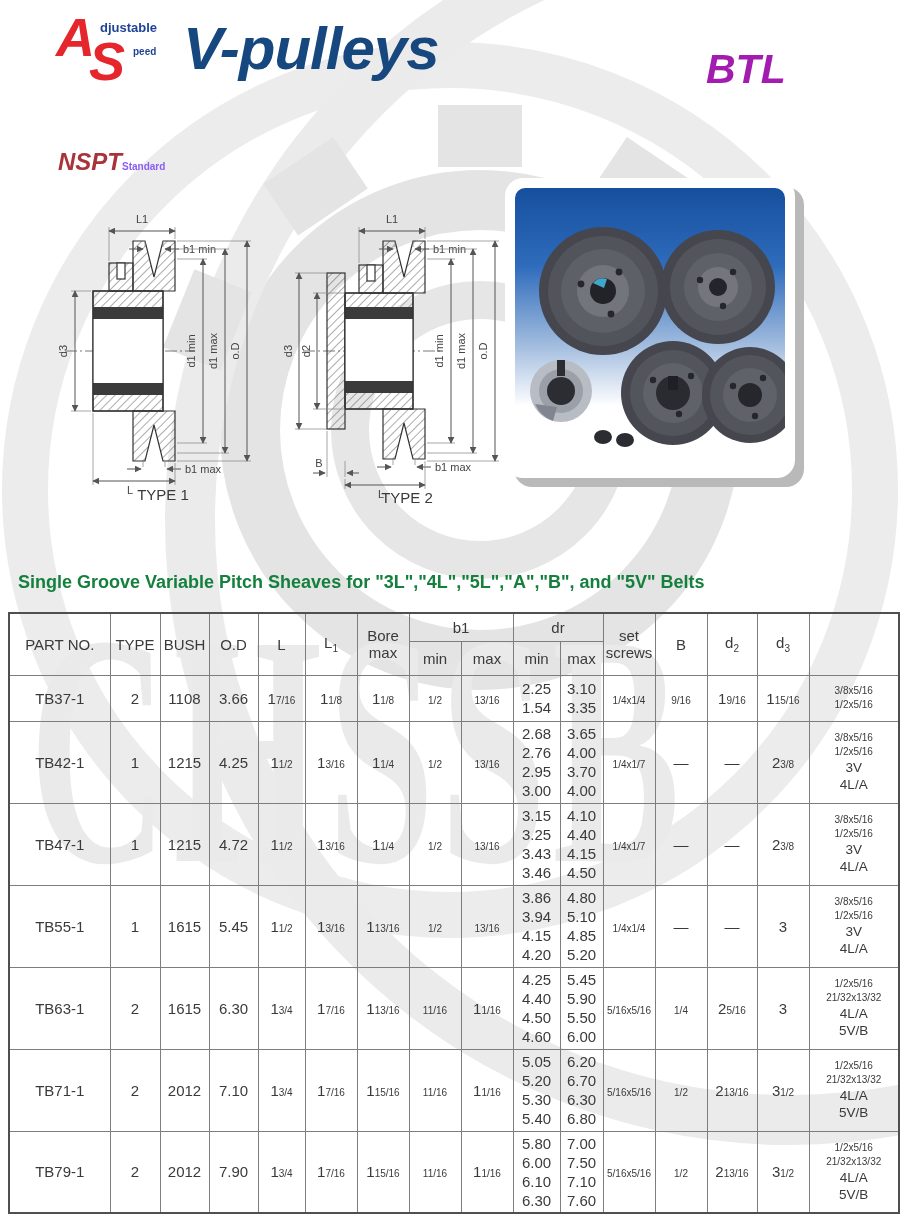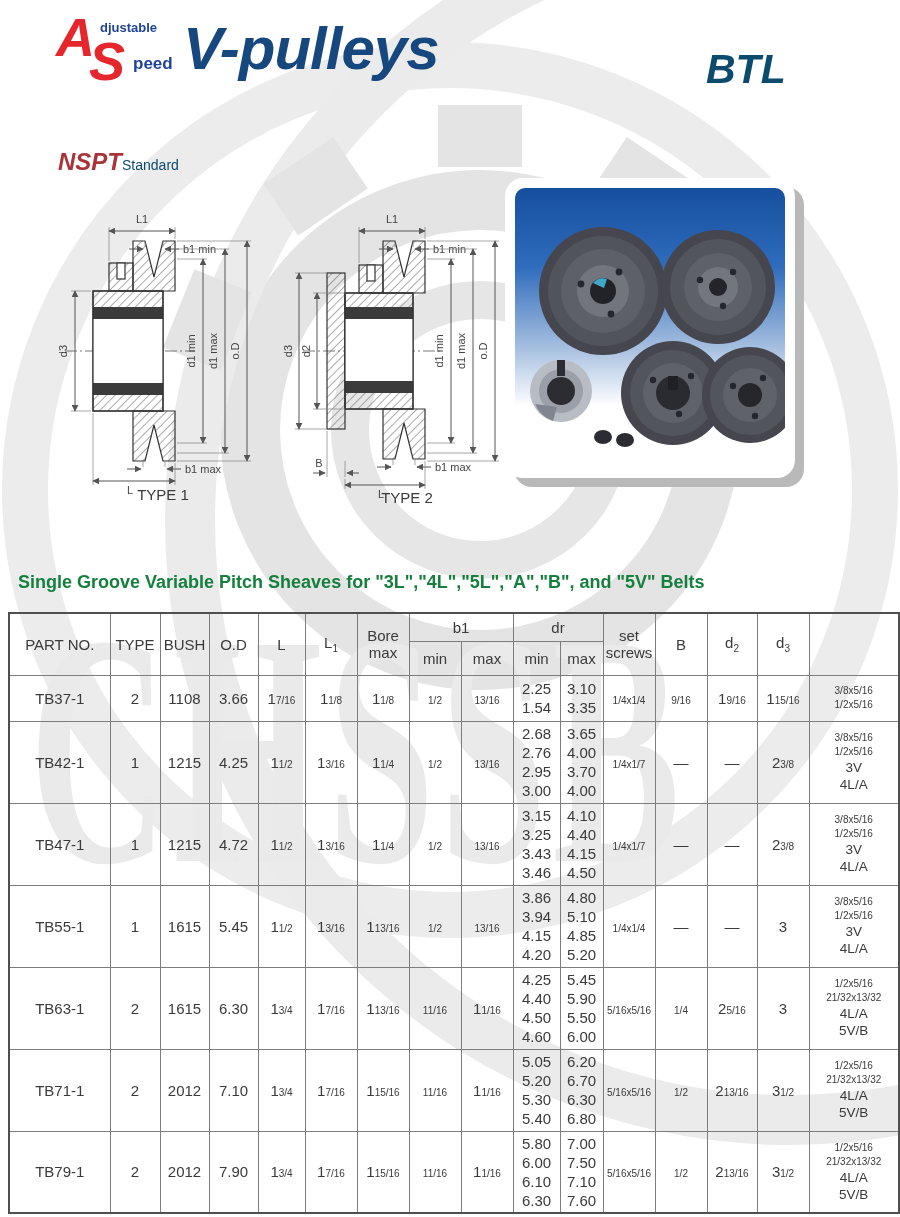--- a/index.html
+++ b/index.html
@@ -9,28 +9,28 @@
   .wm-svg{position:absolute;left:0;top:0;z-index:0;}
   .wm-text{position:absolute;left:-220px;top:585px;width:1340px;z-index:0;
            text-align:center;font-family:"Liberation Serif",serif;font-weight:bold;
            font-size:330px;line-height:330px;color:#eaeaea;letter-spacing:10px;
            transform:scaleX(0.58);transform-origin:450px 0;}
   
   .hdr-el{position:absolute;z-index:2;white-space:nowrap;}
   .logo-a   {left:56px; top:6px;  font-style:italic;font-weight:bold;font-size:54px;color:#e5262d;}
   .logo-adj {left:100px;top:20px; font-weight:bold;font-size:13px;color:#1e4397;text-align:center;}
   .logo-s   {left:89px; top:30px; font-style:italic;font-weight:bold;font-size:54px;color:#e5262d;}
-  .logo-peed{left:133px;top:54px; font-weight:bold;font-size:17px;color:#1e4397;}
+  .logo-peed{left:133px;top:46px; font-weight:bold;font-size:10px;color:#1e4397;}
   .v-pulleys{left:183px;top:14px; font-style:italic;font-weight:bold;font-size:60px;
              color:#16477e;letter-spacing:-1px;}
-  .btl      {left:706px;top:46px; font-style:italic;font-weight:bold;font-size:41px;color:#0c4a6e;}
+  .btl      {left:706px;top:46px; font-style:italic;font-weight:bold;font-size:41px;color:#a21caf;}
   .subtitle {left:344px;top:88px; font-weight:bold;font-size:29px;color:#16477e;}
   .nspt     {left:58px; top:148px;}
   .nspt .n1 {font-style:italic;font-weight:bold;font-size:24px;color:#a8343a;}
-  .nspt .n2 {font-weight:normal;font-size:14px;color:#0c4a6e;}
+  .nspt .n2 {font-weight:bold;font-size:10px;color:#8b5cf6;}
   .tb1      {left:733px;top:508px;font-style:italic;font-weight:bold;font-size:47px;
              color:#16477e;letter-spacing:-1px;}
   .table-title{left:18px;top:572px;font-weight:bold;font-size:18px;color:#15803d;}
   
   .diagram{position:absolute;z-index:1;}
   .dg-label{font-family:"Liberation Sans",sans-serif;font-size:11px;fill:#444;}
   .dg-cap{font-family:"Liberation Sans",sans-serif;font-size:15px;fill:#3a3a3a;}
   .dim{stroke:#555;stroke-width:1;fill:none;}
   .ext{stroke:#8a8a8a;stroke-width:0.75;fill:none;}
   .oln{stroke:#333;stroke-width:1.2;}

